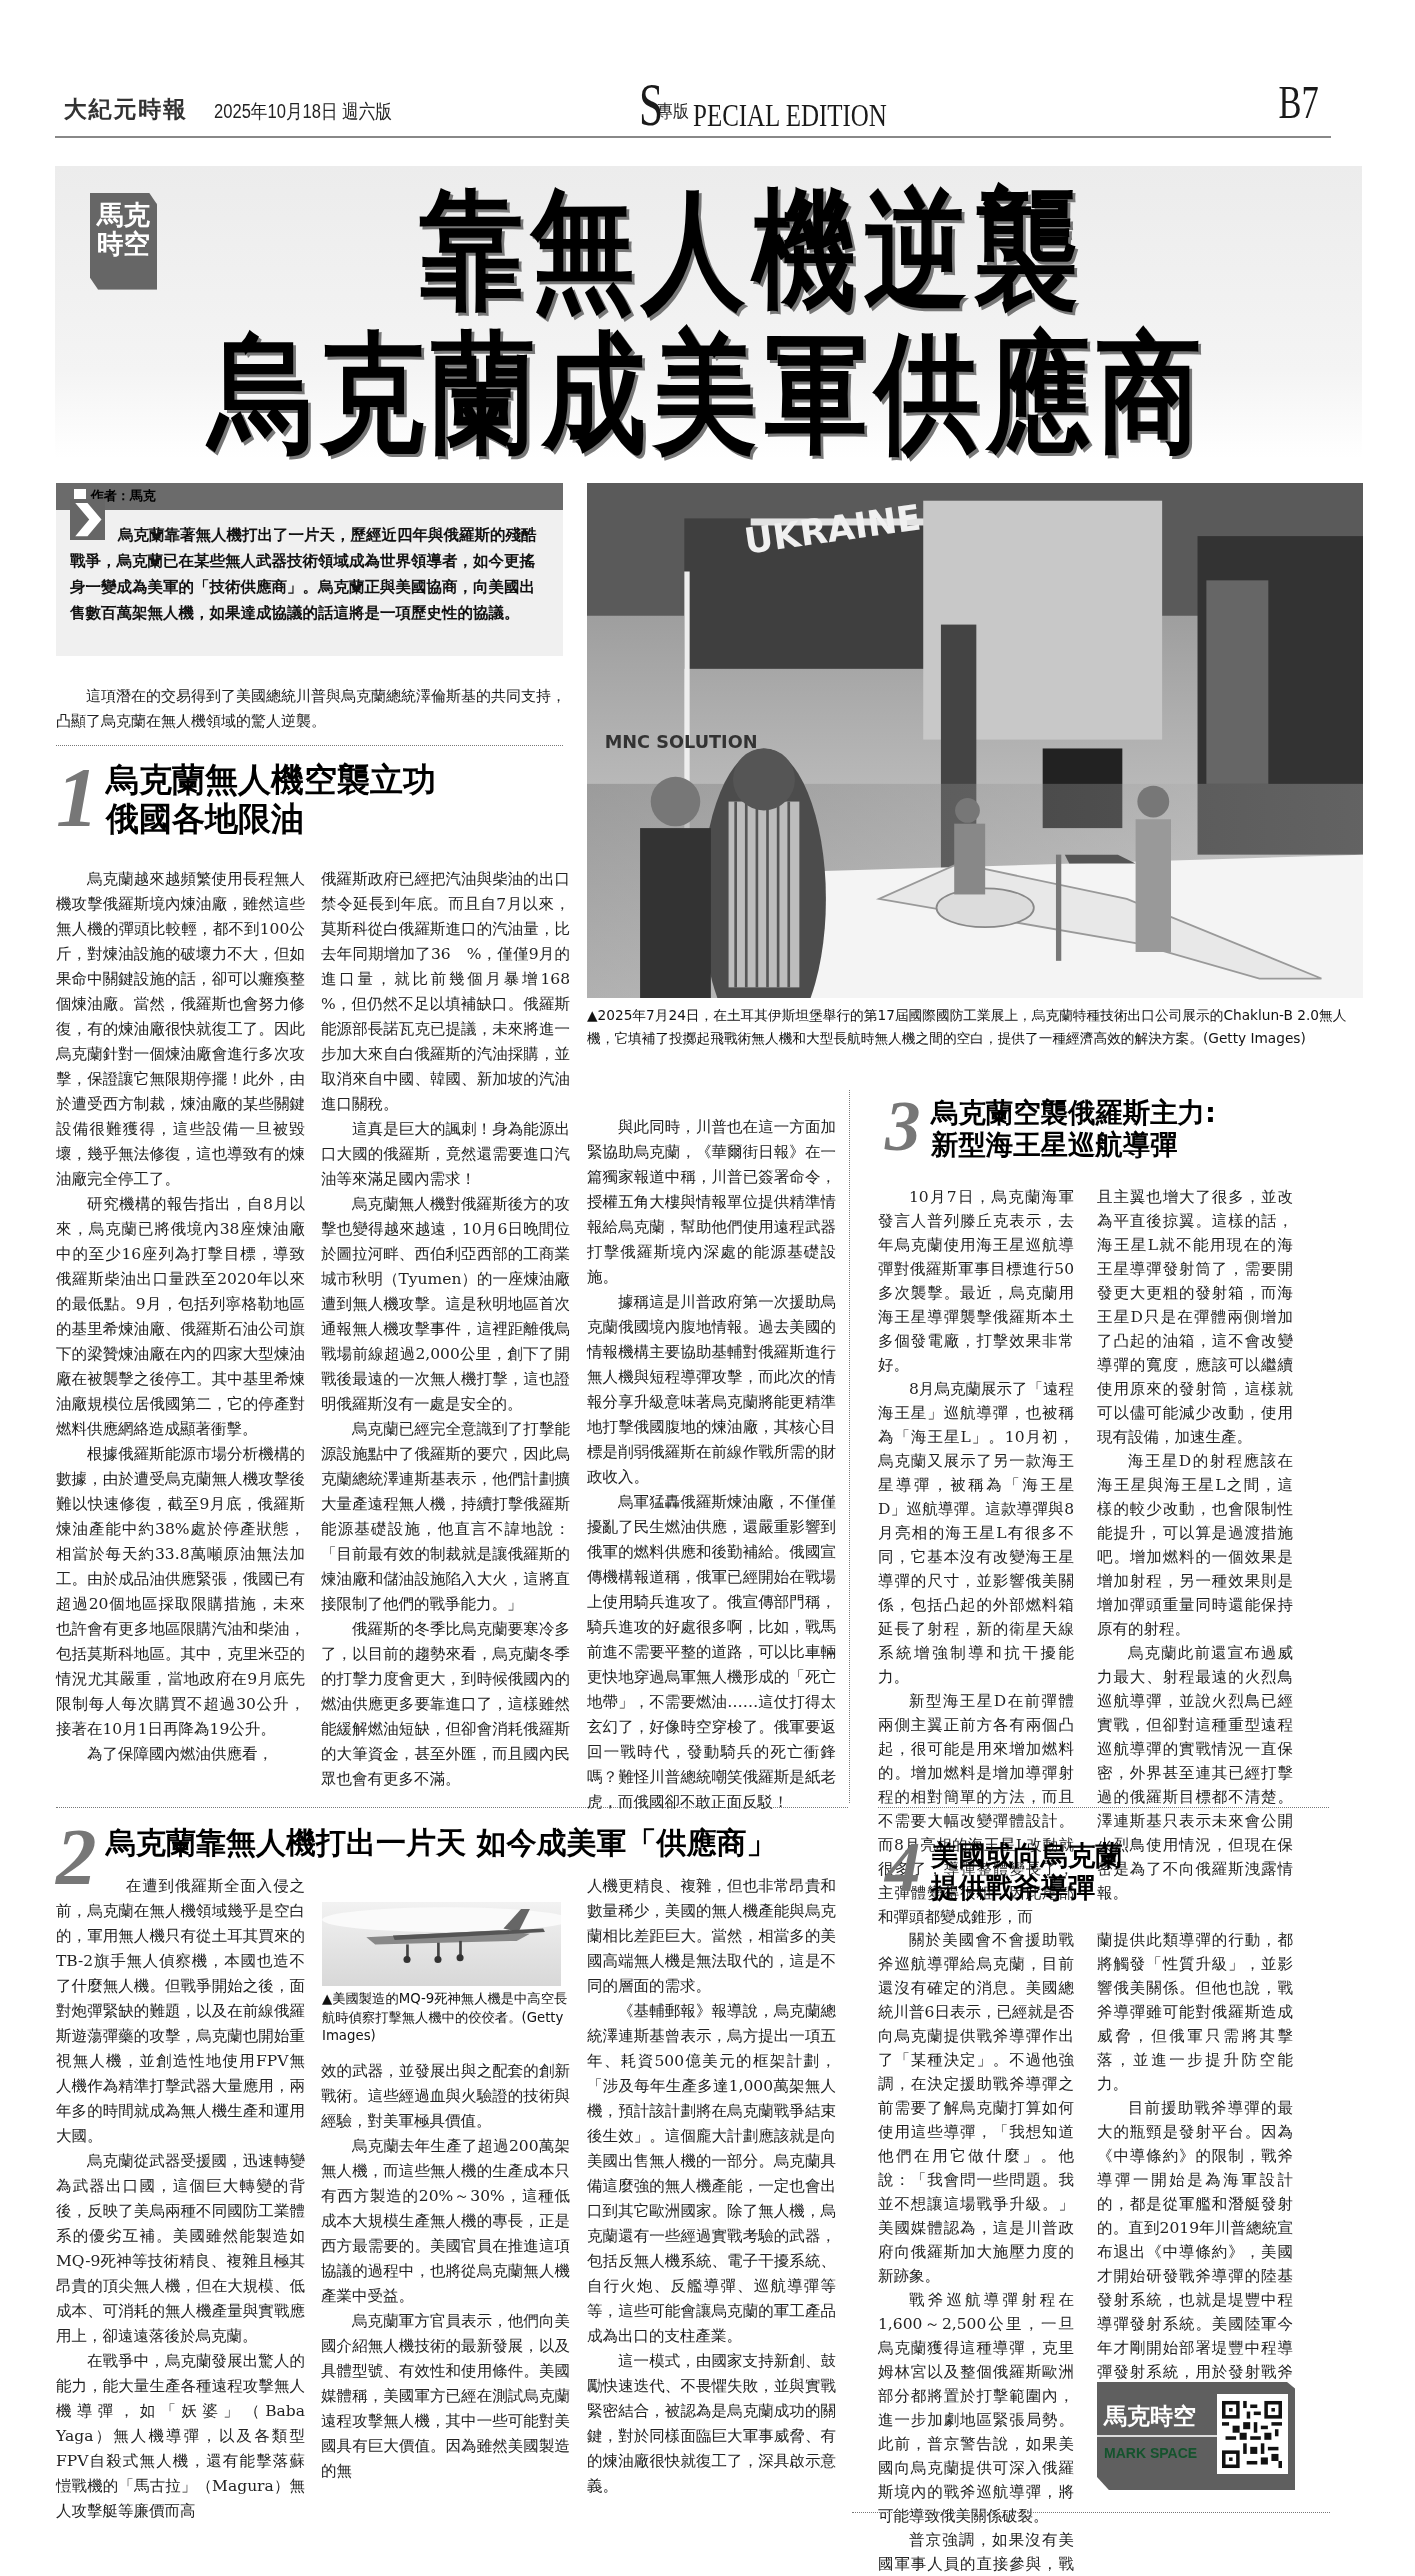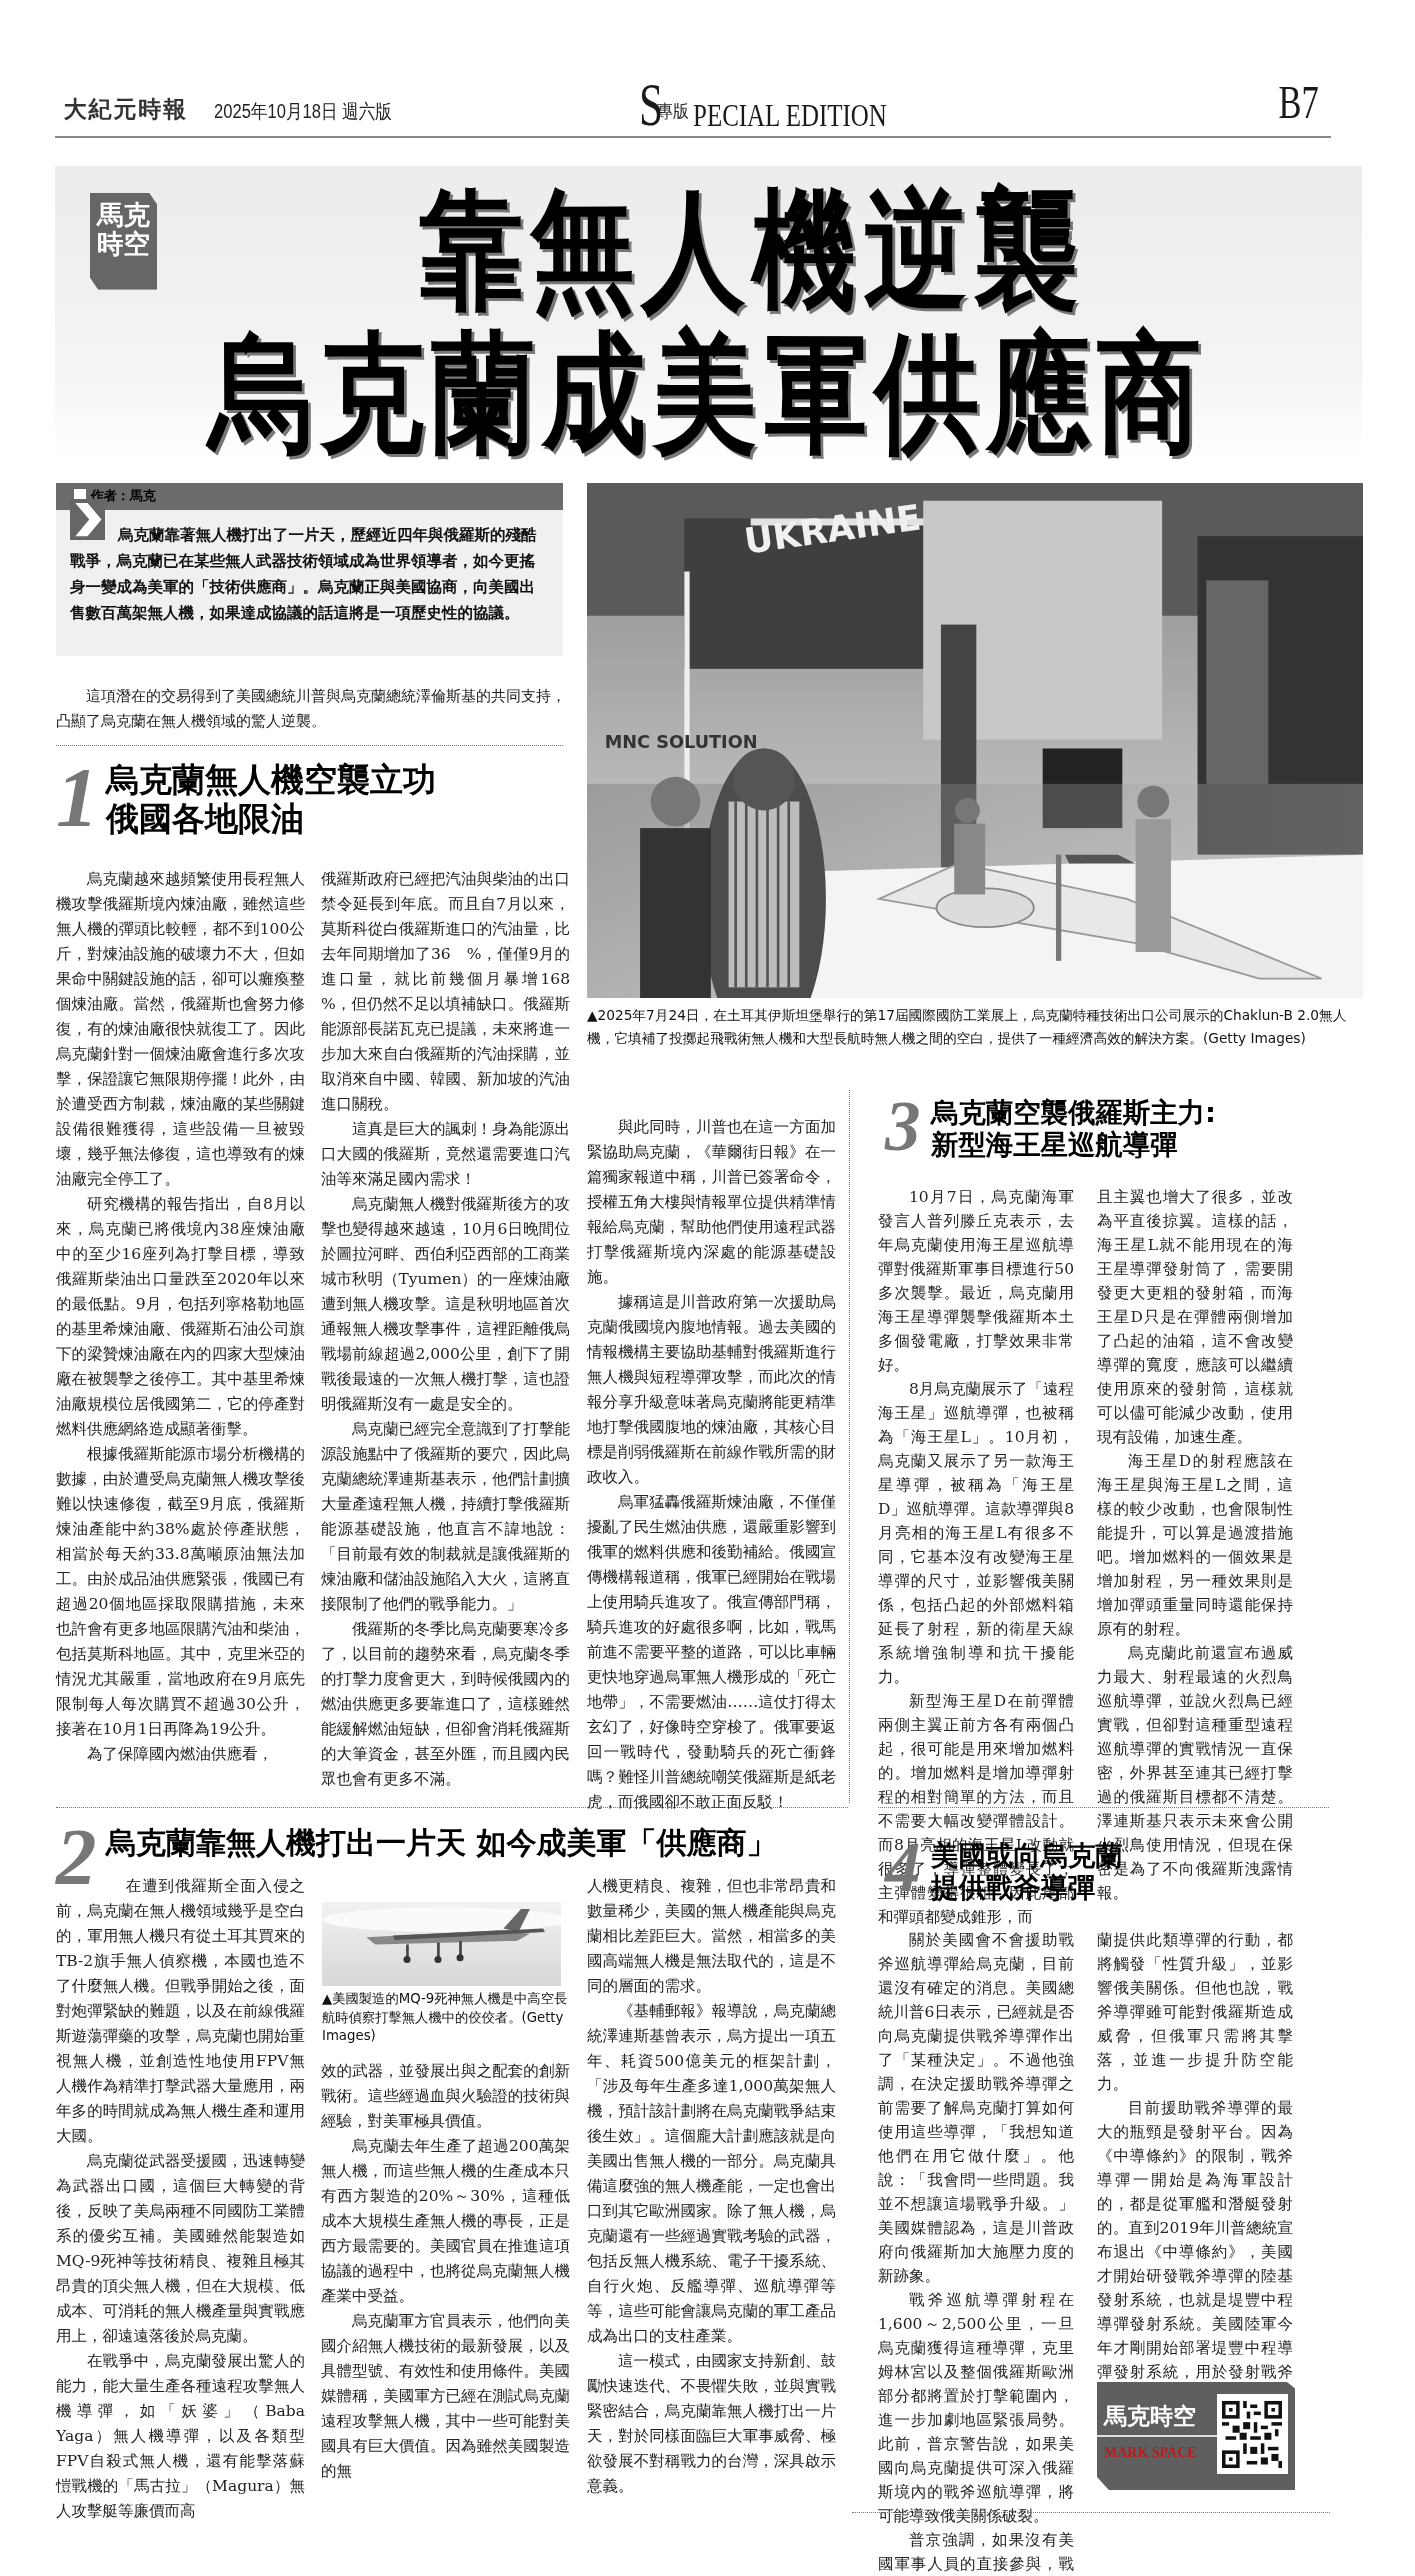--- a/index.html
+++ b/index.html
@@ -53,21 +53,21 @@
 
   
   .mq9 { position: absolute; left: 322px; top: 1902px; width: 239px; height: 84px; overflow: hidden; background: linear-gradient(#f2f2f2, #d8d8d8); }
   .mq9-cap { position: absolute; left: 322px; top: 1990px; width: 248px; font-family: "DejaVu Sans", sans-serif; font-size: 13.3px; line-height: 18.6px; color: #111; }
 
   
   .mark { position: absolute; left: 1097px; top: 2382px; width: 198px; height: 108px; }
   .mark-bg { position: absolute; left: 0; top: 0; width: 198px; height: 108px; background: #5f5f5f; clip-path: polygon(0 0, 96% 0, 100% 6%, 100% 100%, 6% 100%, 0 88%); }
   .mark-zh { position: absolute; left: 7px; top: 17.7px; width: 113px; height: 32px; color: #fff; font-family: "DejaVu Sans", sans-serif; font-weight: bold; font-size: 23px; line-height: 32px; }
   .mark-div { position: absolute; left: 0; top: 53px; width: 120px; height: 1.8px; background: #ddd; }
-  .mark-en { position: absolute; left: 7px; top: 58px; width: 113px; height: 26.5px; color: #b91c1c; font-family: Liberation Serif, serif; font-weight: bold; font-size: 14px; line-height: 26.5px; }
+  .mark-en { position: absolute; left: 7px; top: 58px; width: 113px; height: 26.5px; color: #14532d; font-family: Liberation Sans, sans-serif; font-weight: bold; font-size: 14px; line-height: 26.5px; }
   .mark-qr { position: absolute; left: 120px; top: 12.4px; width: 71px; height: 80px; background: #fff; padding: 5.3px; }
   .mark-qr svg { display: block; }
 </style>
 </head>
 <body>
 
 <div class="masthead">
   <span class="mast-logo">大紀元時報</span>
   <span class="mast-date">2025年10月18日 週六版</span>
   <div class="mast-special">
@@ -238,21 +238,21 @@
 <div class="mq9-cap">▲美國製造的MQ-9死神無人機是中高空長航時偵察打擊無人機中的佼佼者。(Getty Images)</div>
 
 <div class="col" style="left:321px; top:2059px; width:249px;">
   <p class="noind">效的武器，並發展出與之配套的創新戰術。這些經過血與火驗證的技術與經驗，對美軍極具價值。</p>
   <p>烏克蘭去年生產了超過200萬架無人機，而這些無人機的生產成本只有西方製造的20%～30%，這種低成本大規模生產無人機的專長，正是西方最需要的。美國官員在推進這項協議的過程中，也將從烏克蘭無人機產業中受益。</p>
   <p>烏克蘭軍方官員表示，他們向美國介紹無人機技術的最新發展，以及具體型號、有效性和使用條件。美國媒體稱，美國軍方已經在測試烏克蘭遠程攻擊無人機，其中一些可能對美國具有巨大價值。因為雖然美國製造的無</p>
 </div>
 <div class="col" style="left:587px; top:1874px; width:249px;">
   <p class="noind">人機更精良、複雜，但也非常昂貴和數量稀少，美國的無人機產能與烏克蘭相比差距巨大。當然，相當多的美國高端無人機是無法取代的，這是不同的層面的需求。</p>
   <p>《基輔郵報》報導說，烏克蘭總統澤連斯基曾表示，烏方提出一項五年、耗資500億美元的框架計劃，「涉及每年生產多達1,000萬架無人機，預計該計劃將在烏克蘭戰爭結束後生效」。這個龐大計劃應該就是向美國出售無人機的一部分。烏克蘭具備這麼強的無人機產能，一定也會出口到其它歐洲國家。除了無人機，烏克蘭還有一些經過實戰考驗的武器，包括反無人機系統、電子干擾系統、自行火炮、反艦導彈、巡航導彈等等，這些可能會讓烏克蘭的軍工產品成為出口的支柱產業。</p>
-  <p>這一模式，由國家支持新創、鼓勵快速迭代、不畏懼失敗，並與實戰緊密結合，烏克蘭靠無人機打出一片天，對於同樣面臨巨大軍事威脅、極欲發展不對稱戰力的台灣，深具啟示意義。</p>
+  <p>這一模式，由國家支持新創、鼓勵快速迭代、不畏懼失敗，並與實戰緊密結合，被認為是烏克蘭成功的關鍵，對於同樣面臨巨大軍事威脅、有的煉油廠很快就復工了，深具啟示意義。</p>
 </div>
 
 <div class="sec-head" style="left:885px; top:1836px;">
   <span class="sec-num" style="font-size:71px; width:46px;">4</span>
   <div class="sec-title" style="font-size:27.4px; margin-top:4px;">
     <div>美國或向烏克蘭</div>
     <div>提供戰斧導彈</div>
   </div>
 </div>
 <div class="col" style="left:878px; top:1928px; width:196px; line-height:24px;">

